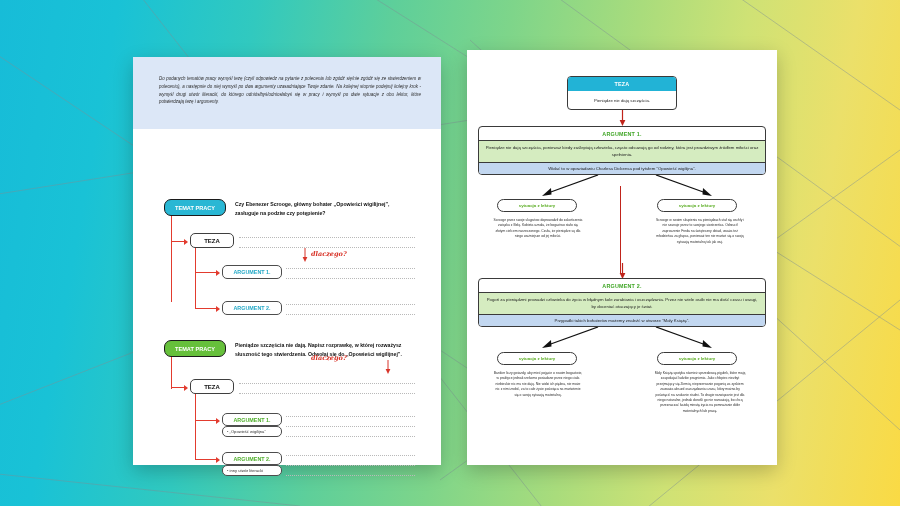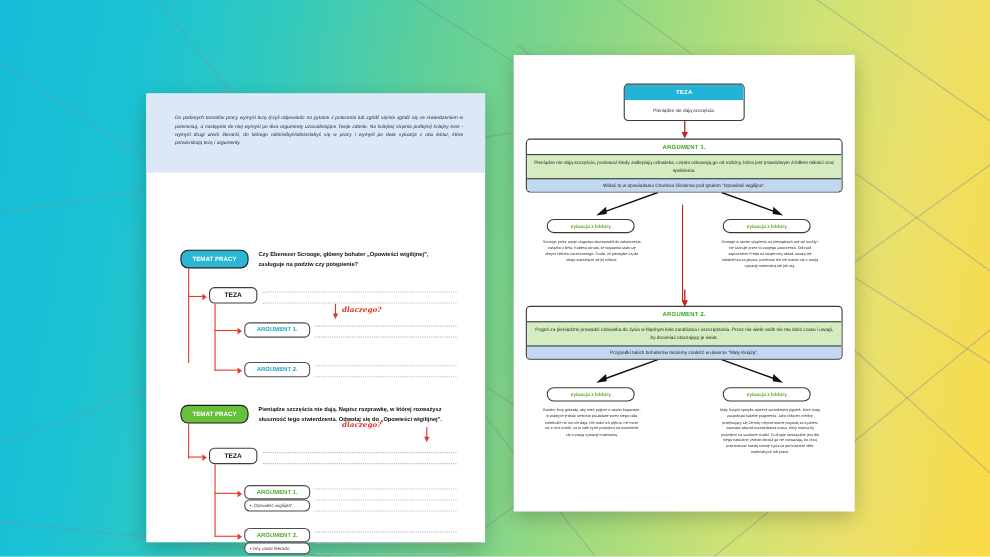--- a/index.html
+++ b/index.html
@@ -13,21 +13,21 @@
         #cfe275 76%, #ebe06a 87%, #fada44 100%);
   }
   
   #bg-lines { position: absolute; inset: 0; width: 900px; height: 506px; }
 
   .page {
     position: absolute;
     background: #ffffff;
     box-shadow: 0 6px 18px rgba(0,0,0,0.22);
   }
-  #page-left  { left: 133px; top: 57px;  width: 308px; height: 408px; margin-top: 28px; }
+  #page-left  { left: 133px; top: 57px;  width: 308px; height: 408px; }
   #page-right { left: 467px; top: 50px;  width: 310px; height: 415px; }
 
   
   .intro-band {
     position: absolute; left: 0; top: 0; width: 100%; height: 72px;
     background: #dce7f7;
   }
   .intro-text {
     position: absolute; left: 26px; top: 18px; width: 262px;
     font-style: italic; font-size: 4.45px; line-height: 1.75;

